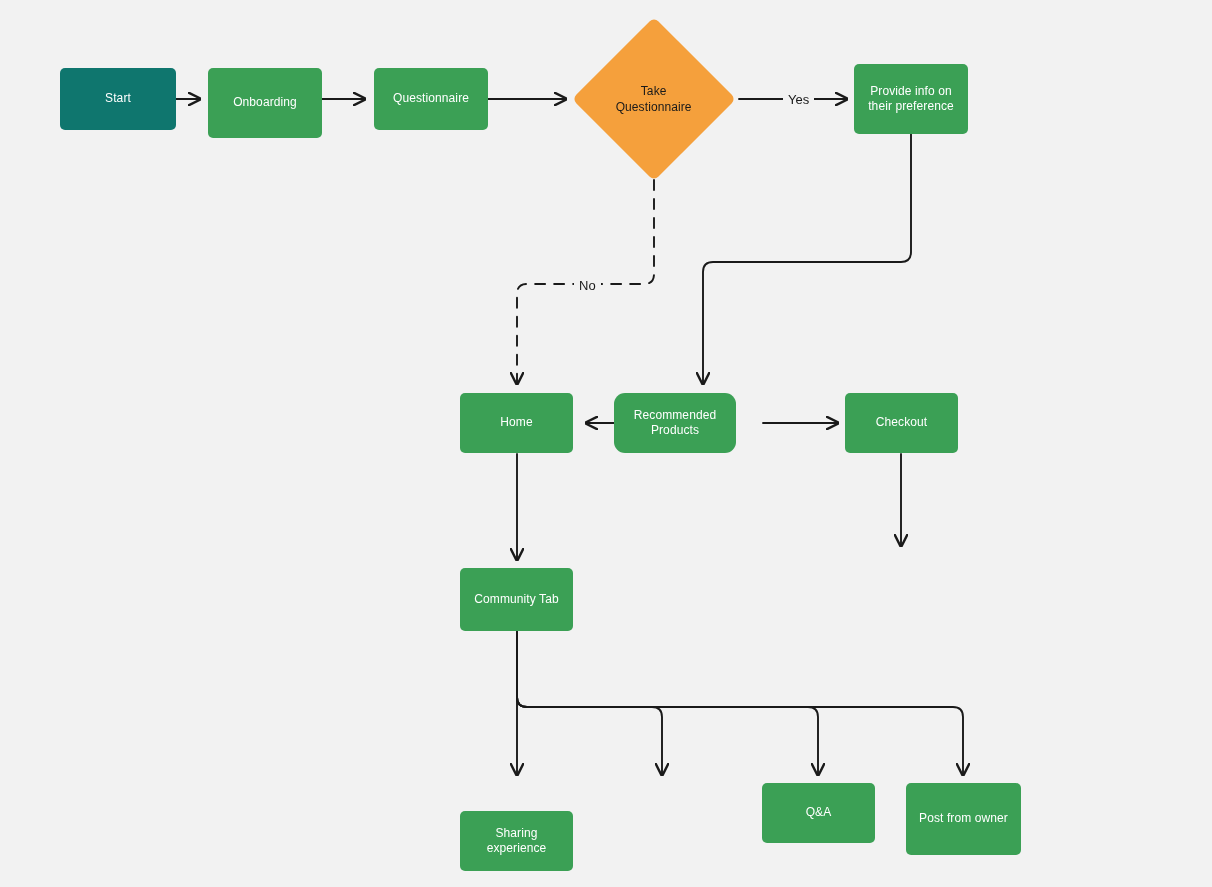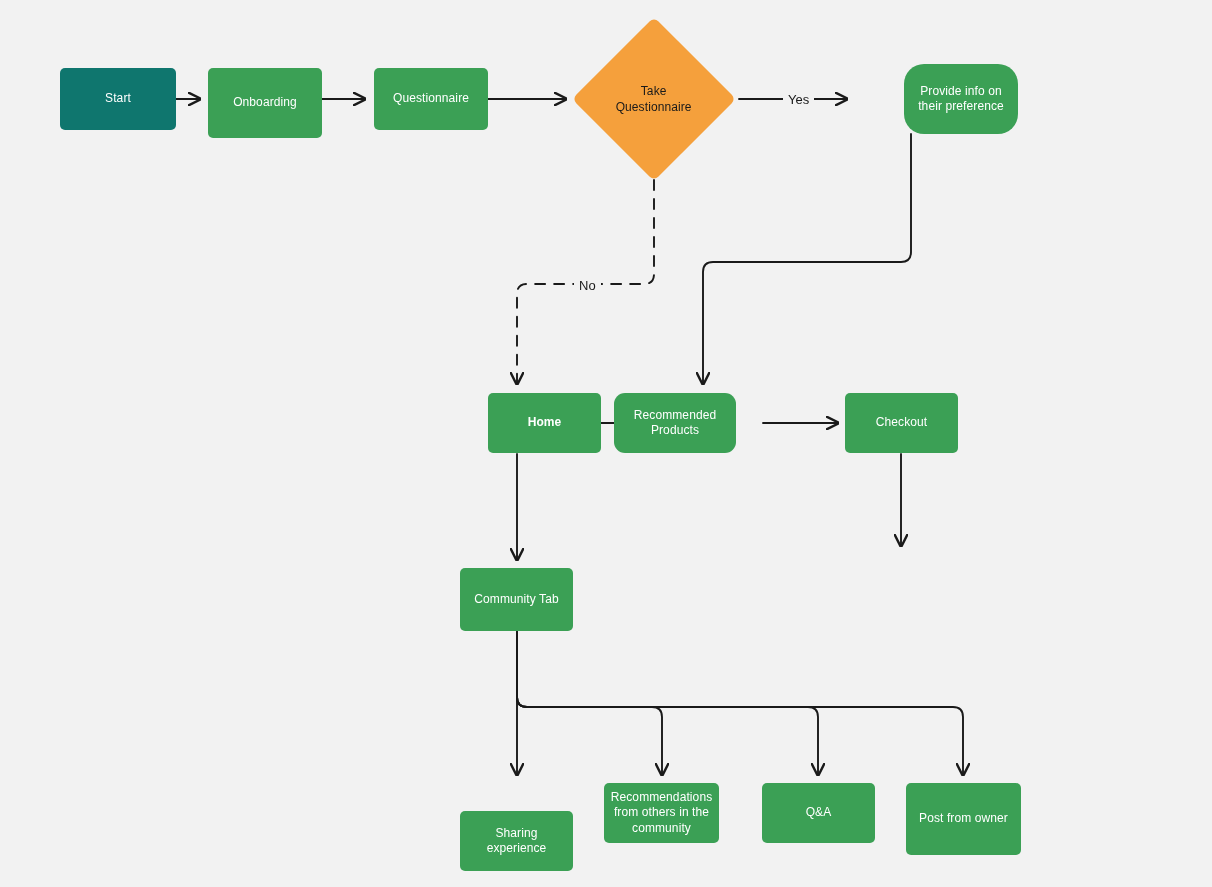--- a/index.html
+++ b/index.html
@@ -105,48 +105,45 @@
   </div>
 
   <div class="node rect green" style="left:374px; top:68px; width:114px; height:62px;">
     <span>Questionnaire</span>
   </div>
 
   <div class="node diamond" style="left:596px; top:41px; width:116px; height:116px;">
     <span>Take Questionnaire</span>
   </div>
 
-  <div class="node rect green" style="left:904px; top:64px; width:114px; height:70px;border-radius:20px;">
+  <div class="node rect green" style="left:854px; top:64px; width:114px; height:70px;">
     <span>Provide info on their preference</span>
   </div>
 
-  <div class="node rect green" style="left:488px; top:393px; width:113px; height:60px;font-weight:bold;">
+  <div class="node rect green" style="left:460px; top:393px; width:113px; height:60px;">
     <span>Home</span>
   </div>
 
   <div class="node rect green" style="left:614px; top:393px; width:122px; height:60px;border-radius:11px;">
     <span>Recommended Products</span>
   </div>
 
   <div class="node rect green" style="left:845px; top:393px; width:113px; height:60px;">
     <span>Checkout</span>
   </div>
 
 
   <div class="node rect green" style="left:460px; top:568px; width:113px; height:63px;">
     <span>Community Tab</span>
   </div>
 
   <div class="node rect green" style="left:460px; top:783px; width:113px; height:60px;margin-top:28px;">
     <span>Sharing experience</span>
   </div>
 
-  <div class="node rect green" style="left:604px; top:783px; width:115px; height:60px;">
-    <span>Recommendations from others in the community</span>
-  </div>
 
   <div class="node rect green" style="left:762px; top:783px; width:113px; height:60px;">
     <span>Q&amp;A</span>
   </div>
 
   <div class="node rect green" style="left:906px; top:783px; width:115px; height:72px;">
     <span>Post from owner</span>
   </div>
 
   <div class="edge-label" style="left:783px; top:91px;">Yes</div>

